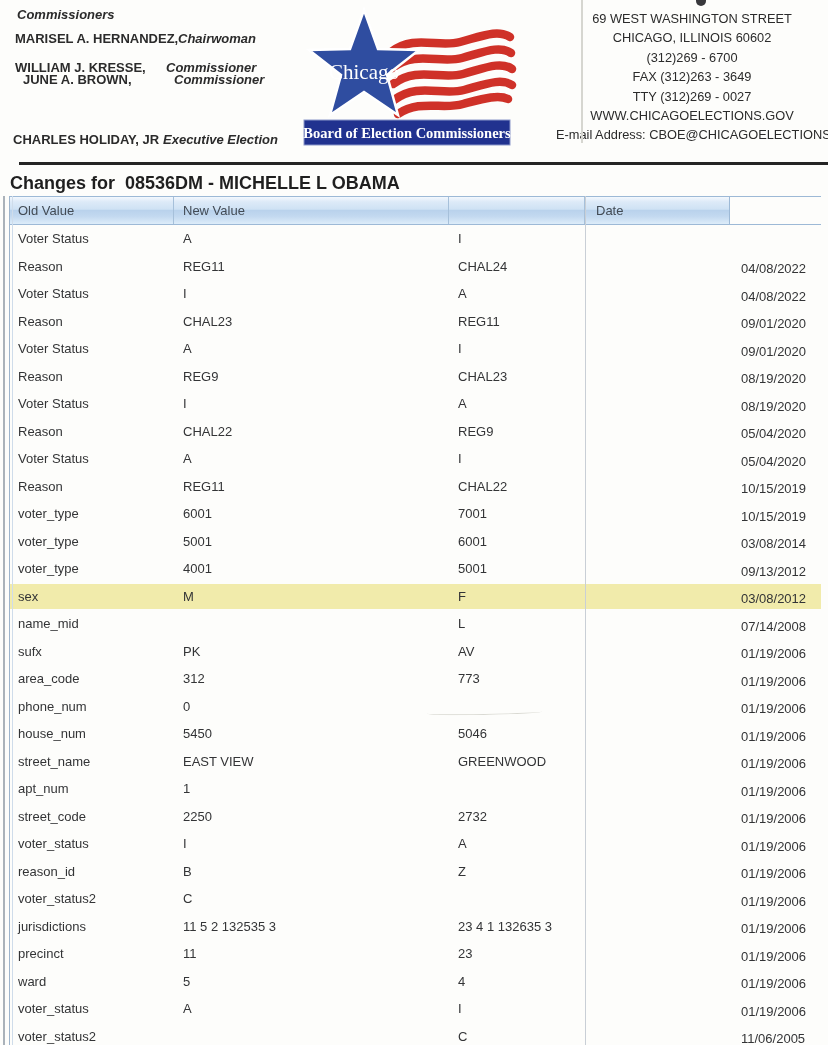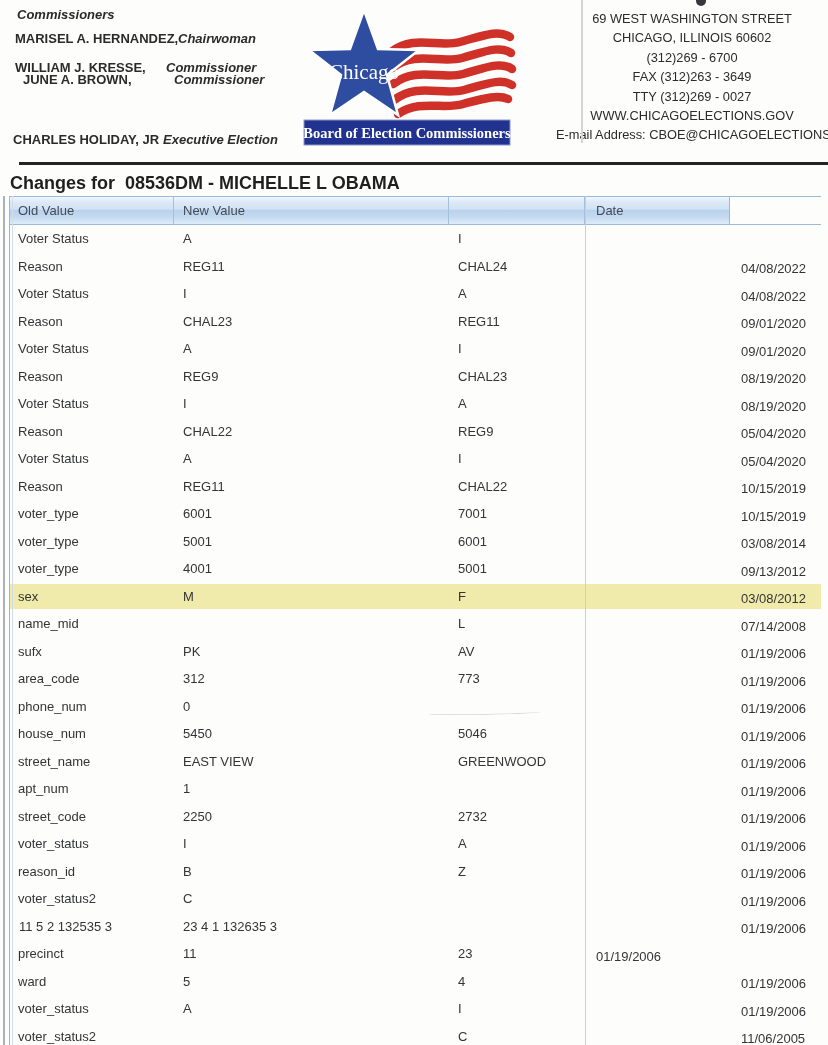--- a/index.html
+++ b/index.html
@@ -335,20 +335,21 @@
 
   <div class="trow">
     <div class="td c-field">voter_status2</div>
     <div class="td c-old">C</div>
     <div class="td c-new"></div>
     <div class="td c-gap"></div>
     <div class="td c-date">01/19/2006</div>
   </div>
 
   <div class="trow">
+    <div class="td c-field">jurisdictions</div>
     <div class="td c-old">11 5 2 132535 3</div>
     <div class="td c-new">23 4 1 132635 3</div>
     <div class="td c-gap"></div>
     <div class="td c-date">01/19/2006</div>
   </div>
 
   <div class="trow">
     <div class="td c-field">precinct</div>
     <div class="td c-old">11</div>
     <div class="td c-new">23</div>

